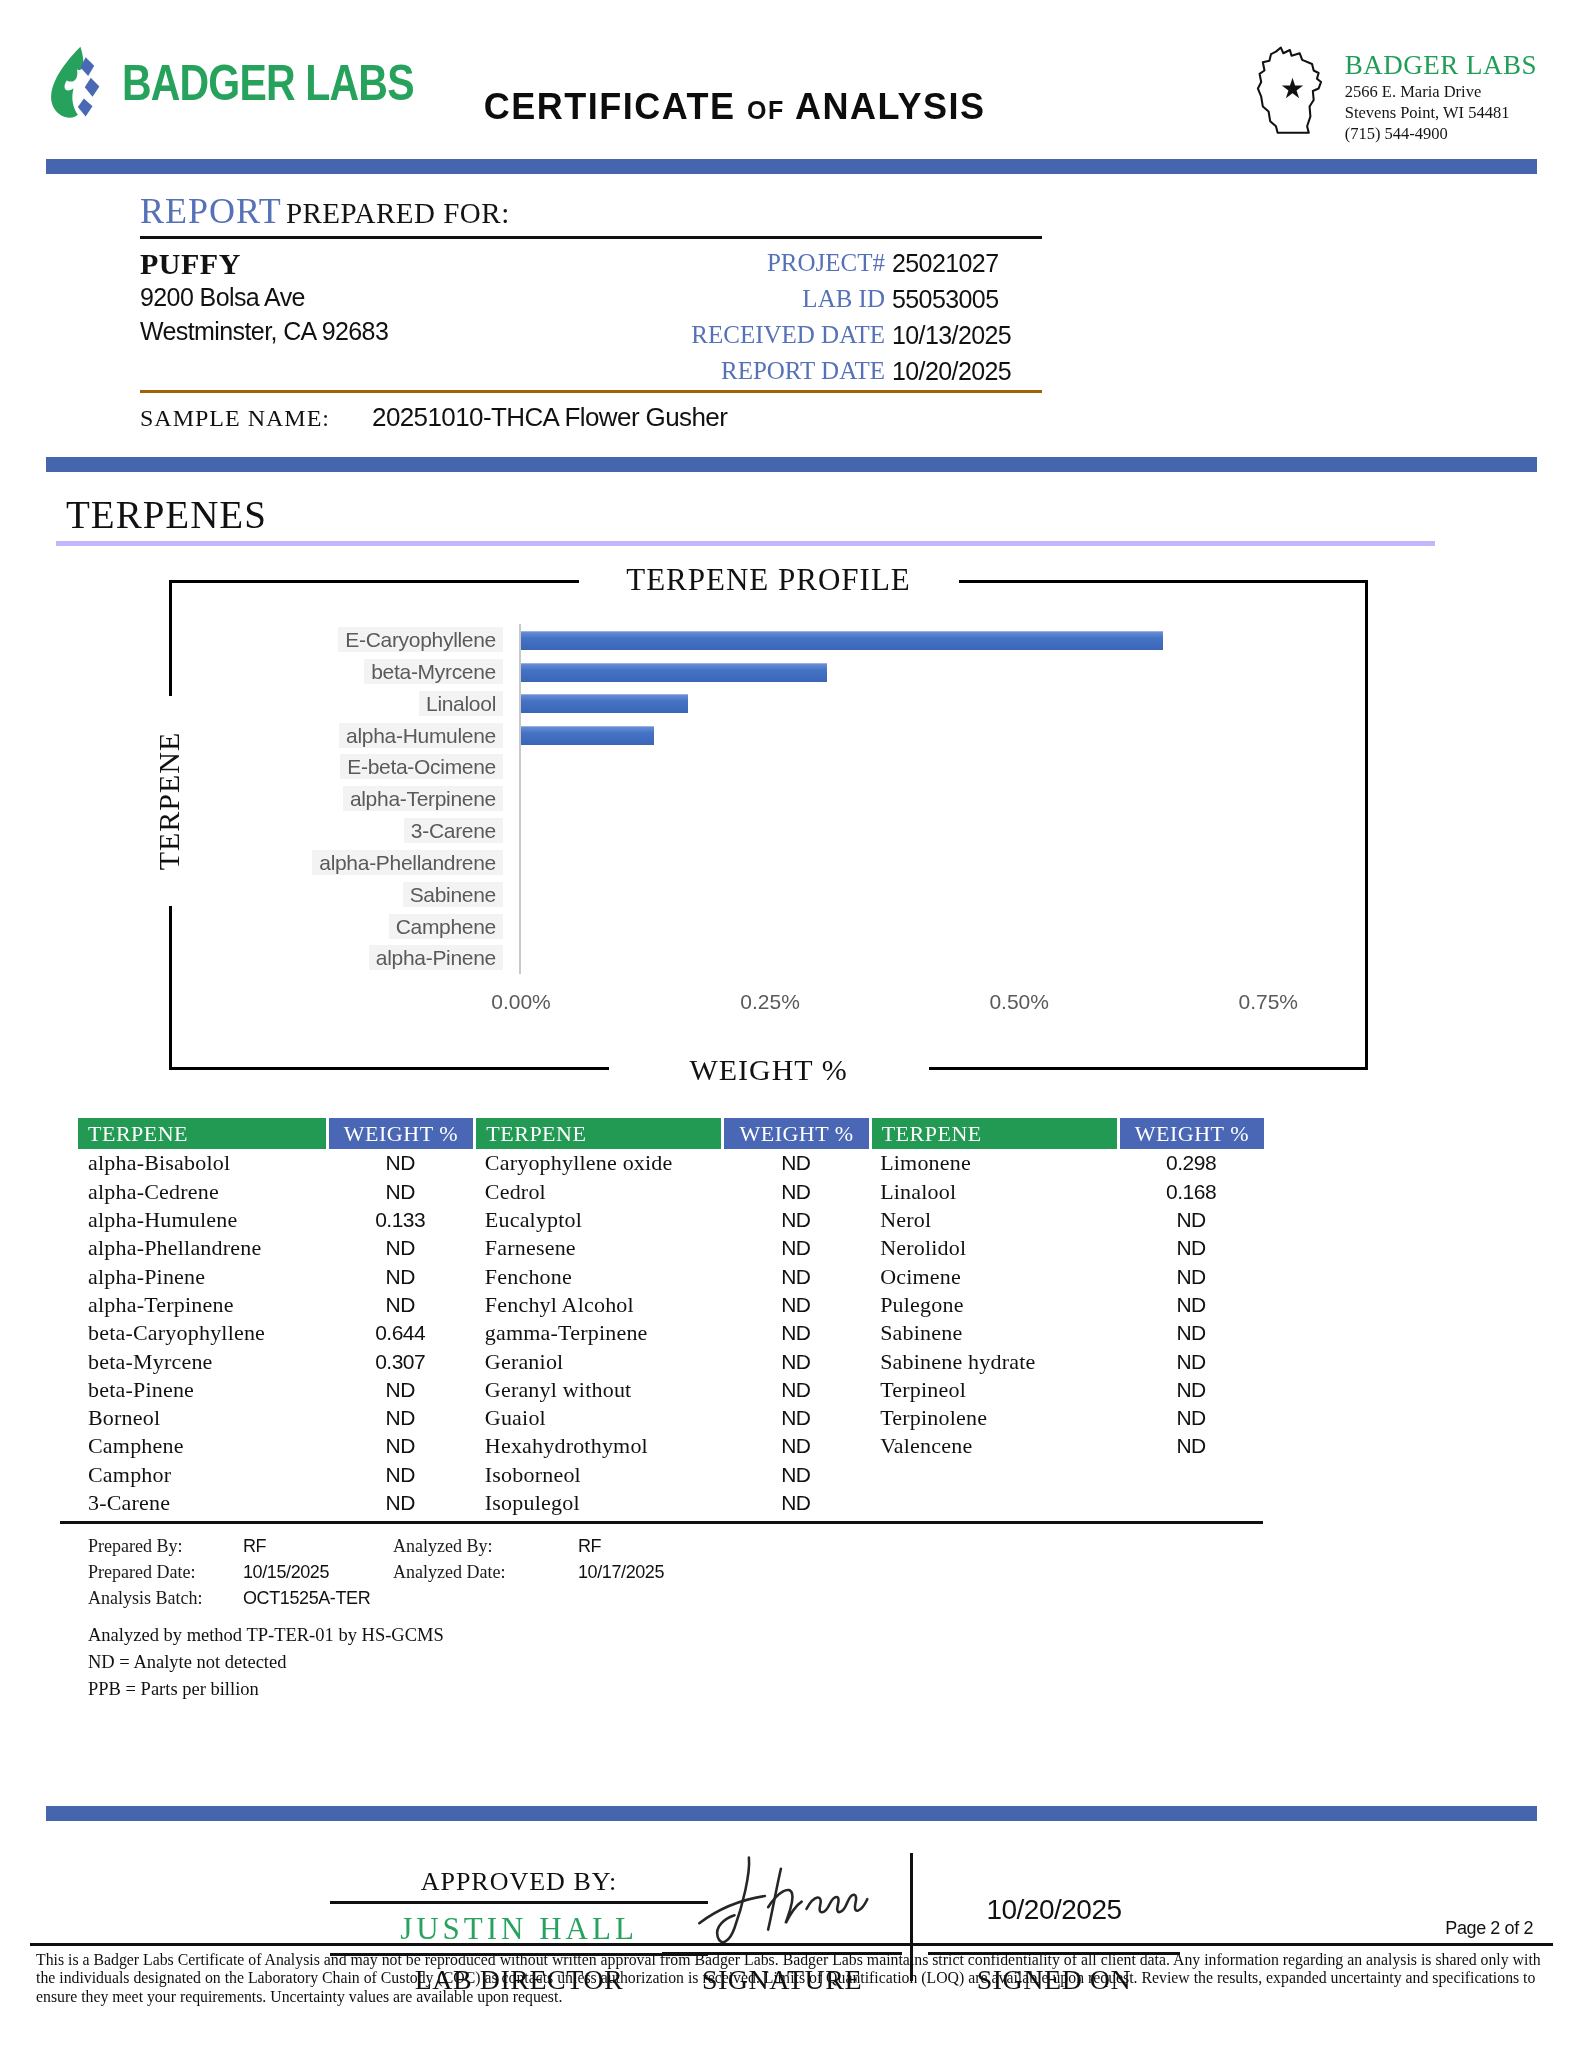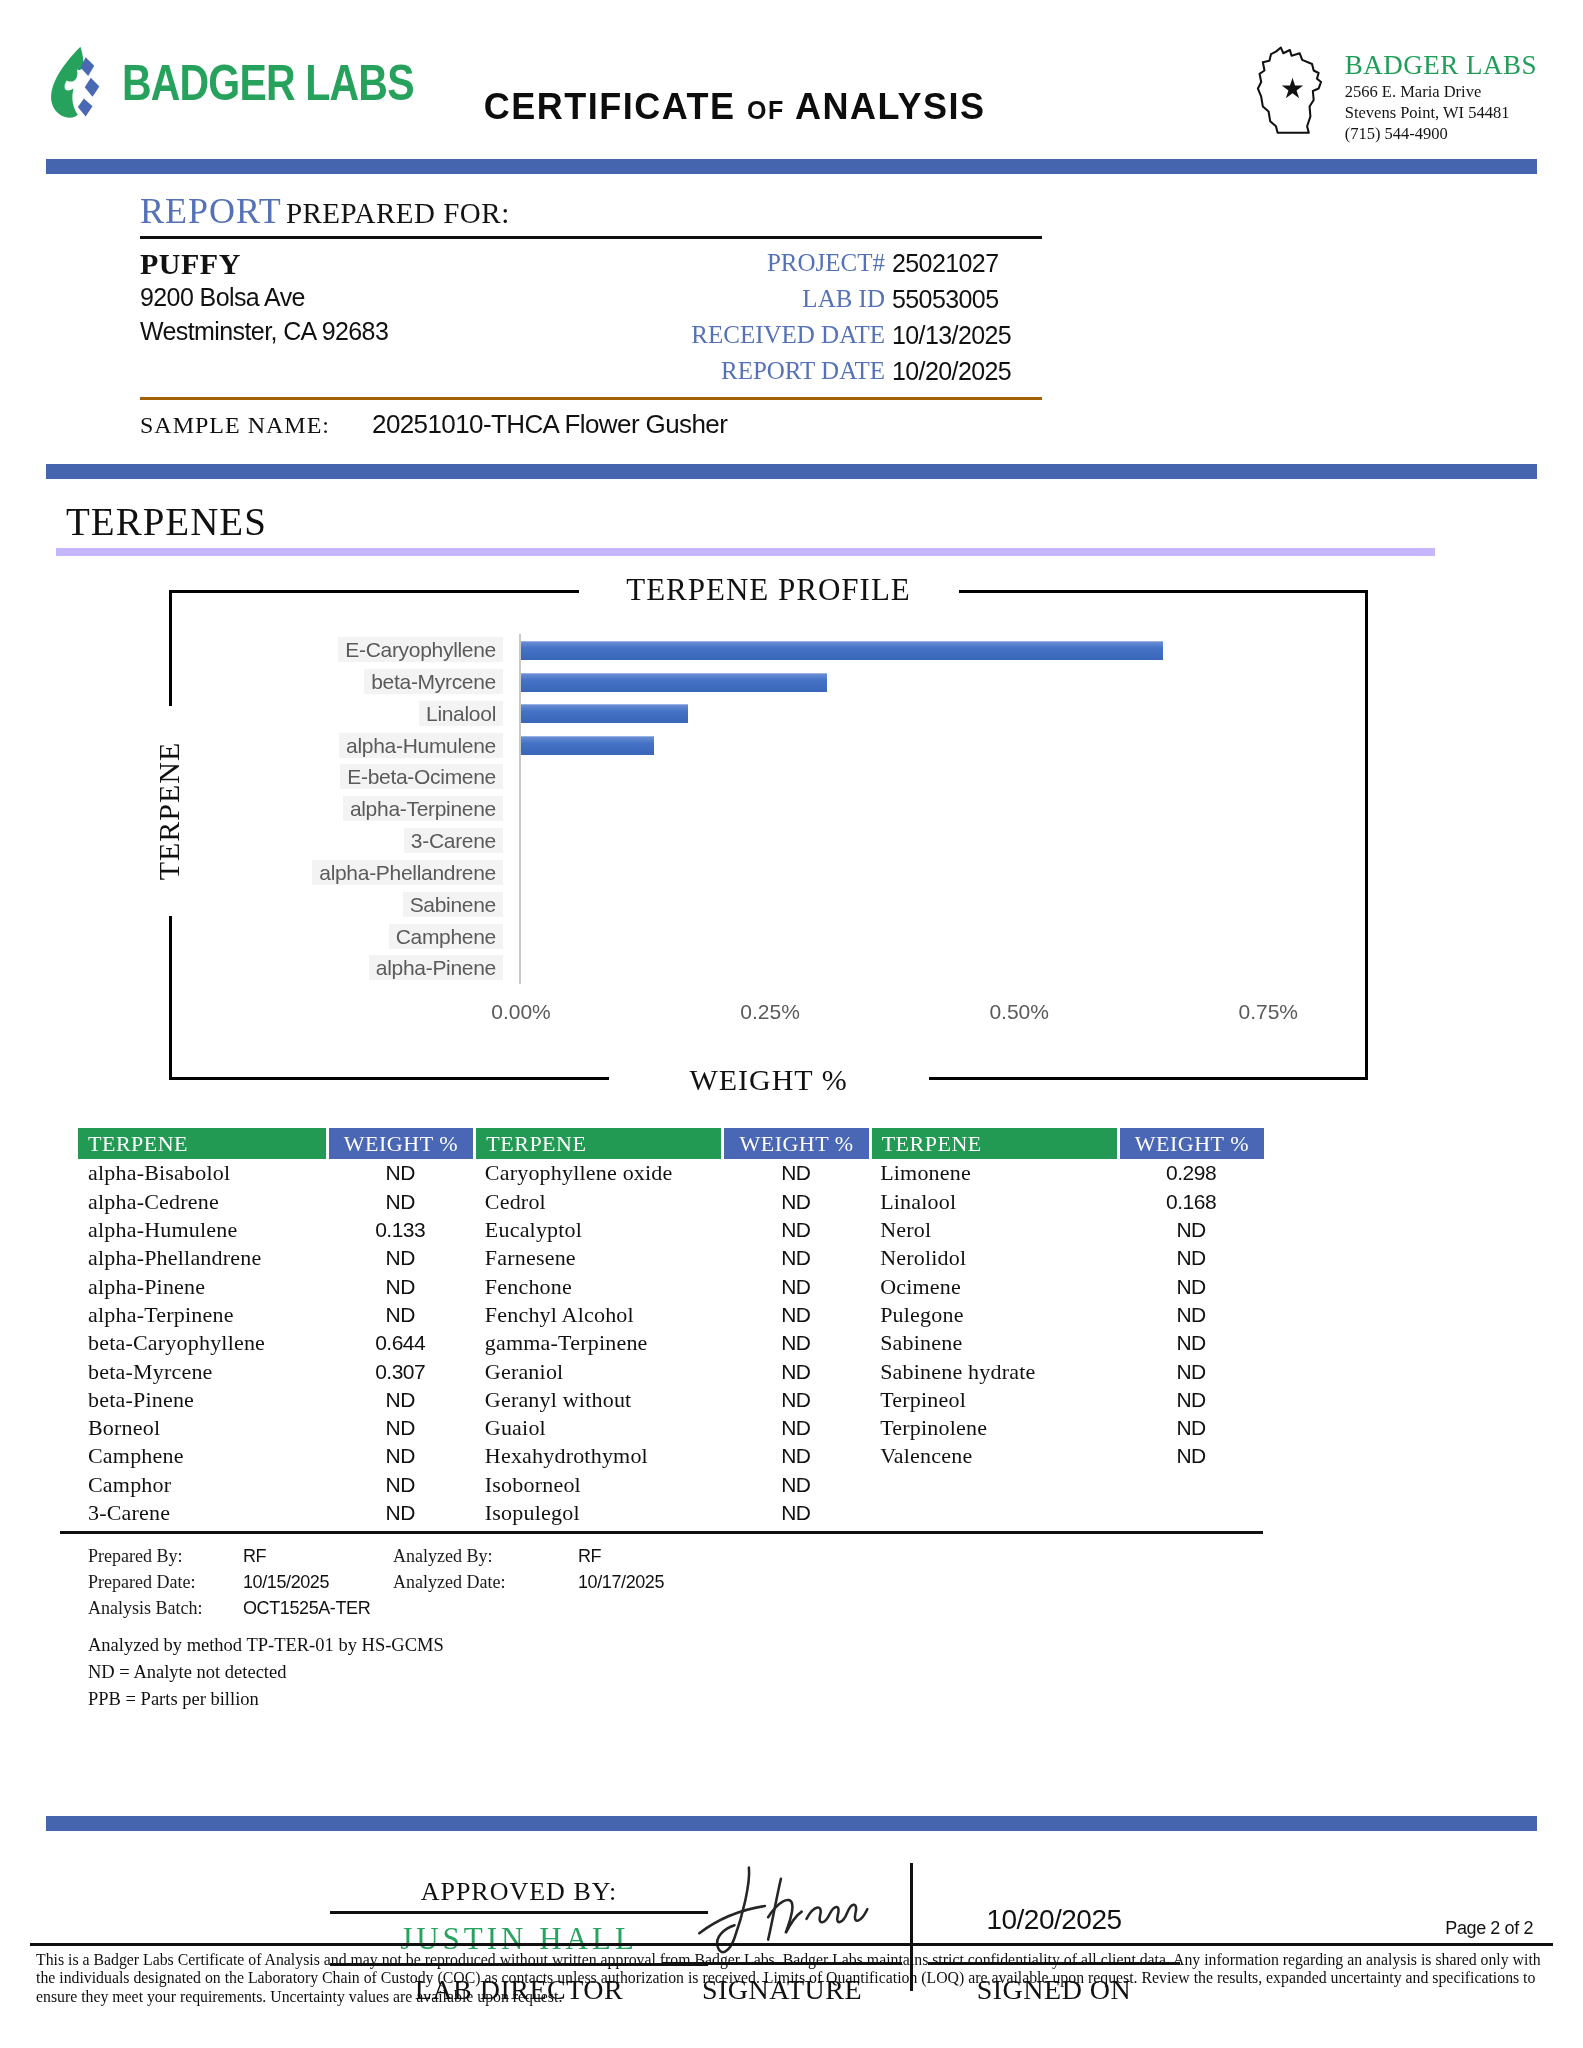--- a/index.html
+++ b/index.html
@@ -16,33 +16,33 @@
   .lab-name { font-size:27px; color:#1f9e57; letter-spacing:0.5px; }
   .lab-line { font-size:16.5px; line-height:1.28; color:#151515; }
 
   .bluebar { height:15px; background:#4565ae; margin:15px 46px 0 46px; }
 
   
   .report-block { margin:16px 0 0 140px; width:902px; }
   .report-heading { border-bottom:3px solid #101010; padding-bottom:4px; }
   .report-heading .accent { color:#5571b7; font-size:36px; letter-spacing:1px; }
   .report-heading .rest { color:#141414; font-size:29px; letter-spacing:0.5px; }
-  .report-body { display:flex; justify-content:space-between; padding:8px 0 11px 0; min-height:118px; }
+  .report-body { display:flex; justify-content:space-between; padding:8px 0 4px 0; min-height:118px; }
   .client-name { font-weight:bold; font-size:30px; letter-spacing:0.5px; }
   .client-line { font-family:"Liberation Sans", sans-serif; font-size:25px; letter-spacing:-0.6px; line-height:1.33; }
   .meta { display:grid; grid-template-columns:1fr 150px; column-gap:16px; row-gap:4px; align-content:start; width:470px; padding-top:2px;gap:7px;}
   .meta-label { color:#5571b7; font-size:25px; text-align:right; white-space:nowrap; }
   .meta-value { font-family:"Liberation Sans", sans-serif; font-size:25px; letter-spacing:-0.6px; }
   .sample-row { border-top:3px solid #a16207; padding-top:9px; display:flex; gap:42px; align-items:baseline; }
   .sample-label { font-size:24px; letter-spacing:1px; }
   .sample-value { font-family:"Liberation Sans", sans-serif; font-size:26px; letter-spacing:-0.6px; }
   .bluebar2 { margin-top:24px; }
 
   
-  .section-heading { margin:20px 148px 0 56px; border-bottom:8px solid #c4b5fd; padding:0 0 4px 10px; font-size:39px; letter-spacing:1px; }
+  .section-heading { margin:20px 148px 0 56px; border-bottom:5px solid #c4b5fd; padding:0 0 4px 10px; font-size:39px; letter-spacing:1px; }
 
   
   .chart { position:relative; width:1199px; height:490px; margin:34px 0 0 169px; }
   .cline { position:absolute; background:#000; }
   .cl-topL { top:0; left:0; height:3px; width:calc(50% - 190px); }
   .cl-topR { top:0; right:0; height:3px; width:calc(50% - 190px); }
   .cl-botL { bottom:0; left:0; height:3px; width:calc(50% - 160px); }
   .cl-botR { bottom:0; right:0; height:3px; width:calc(50% - 160px); }
   .cl-leftT { top:0; left:0; width:3px; height:calc(45% - 105px); }
   .cl-leftB { bottom:0; left:0; width:3px; height:calc(55% - 105px); }

